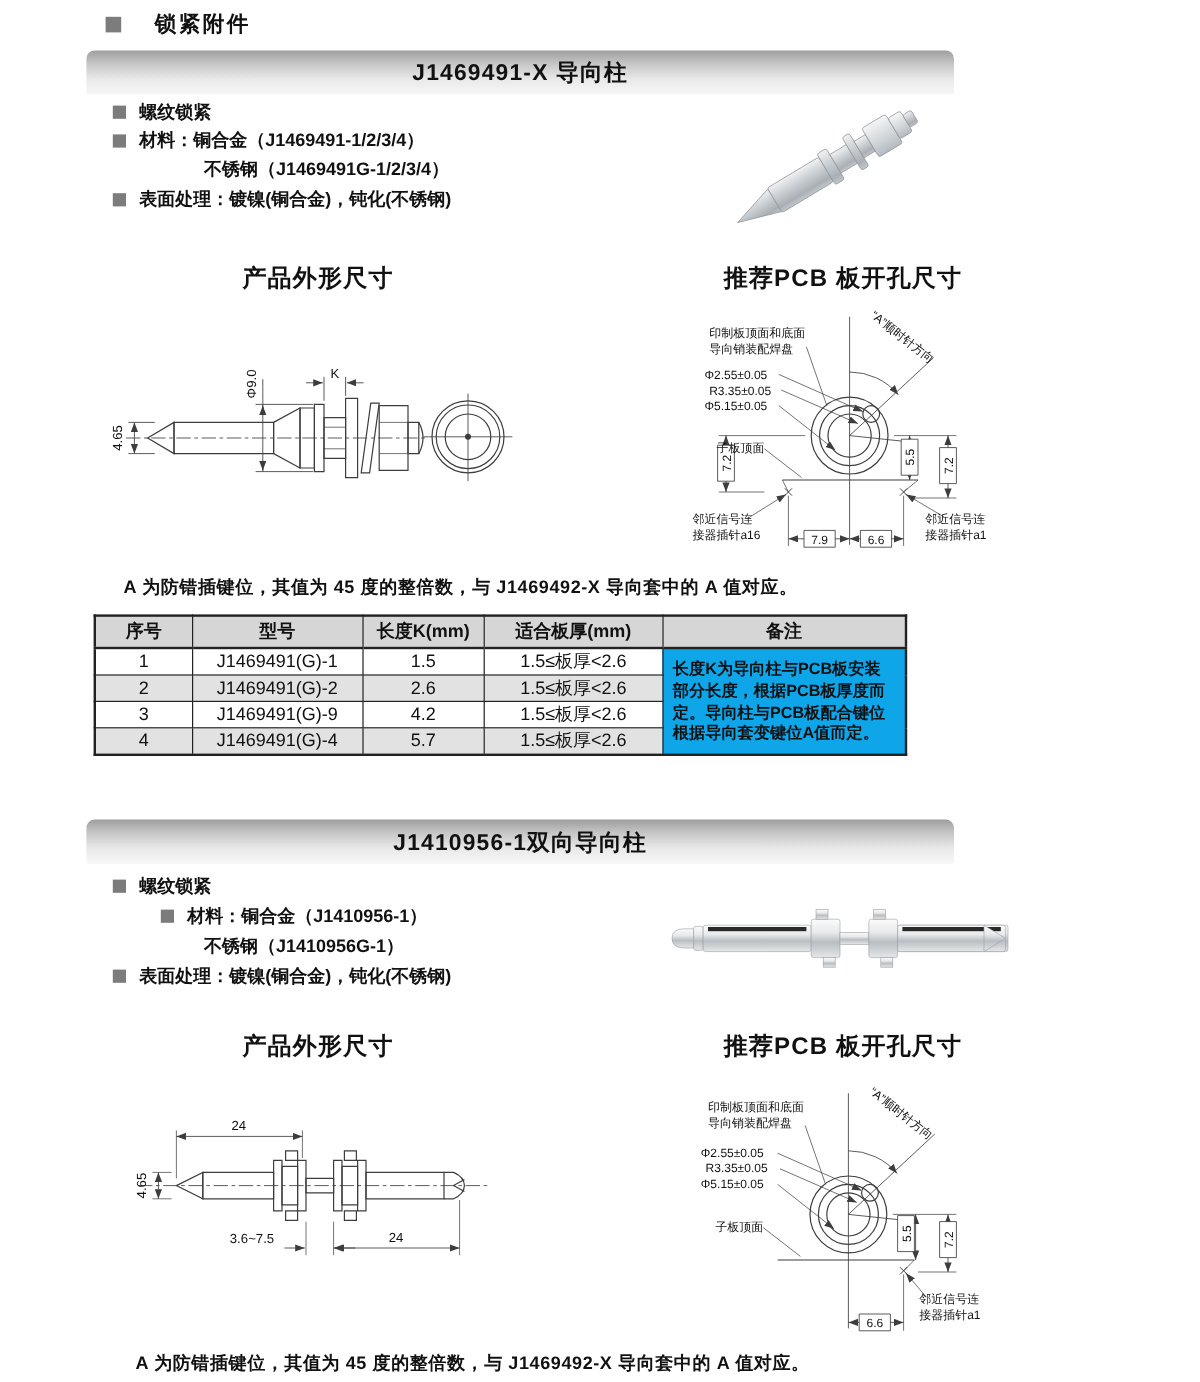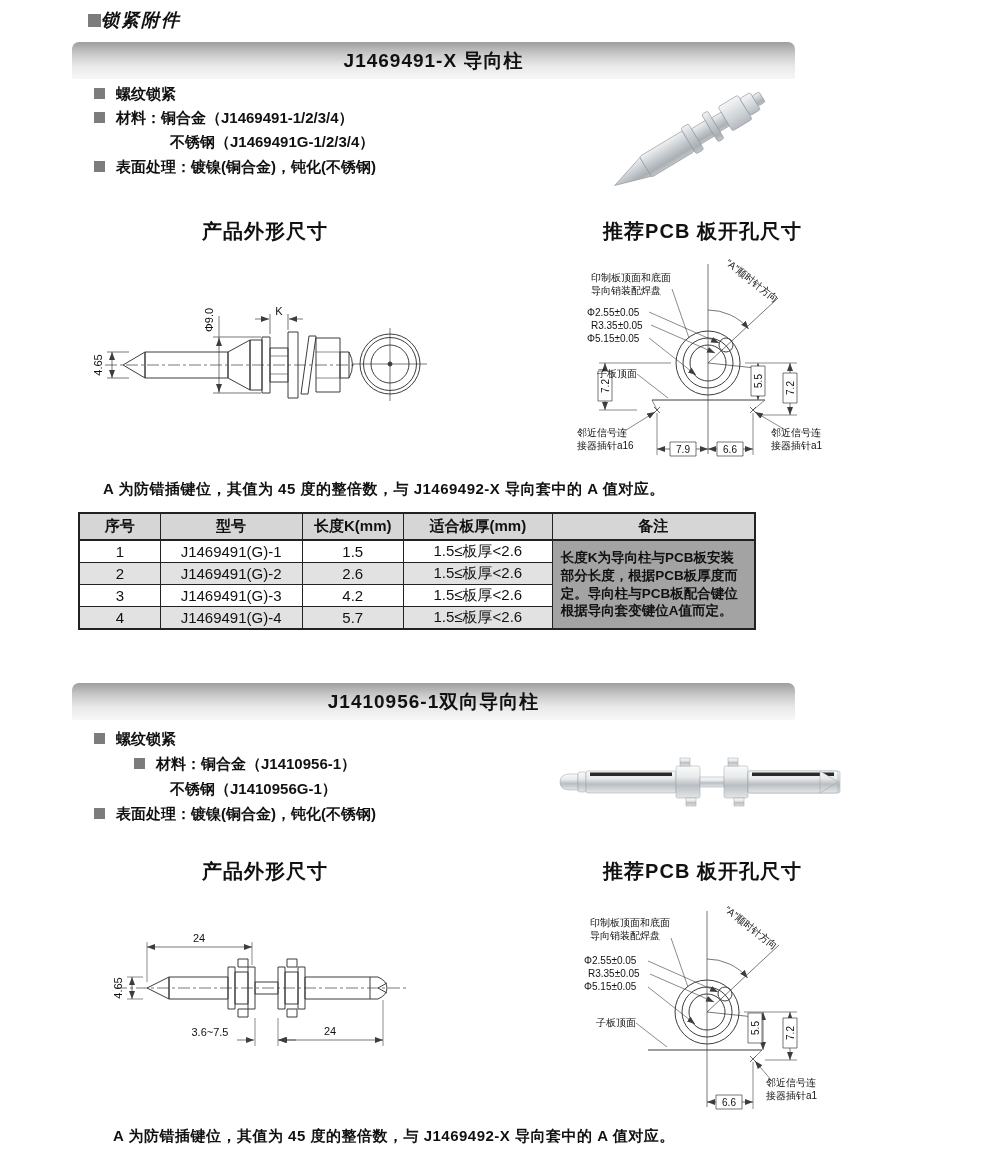--- a/index.html
+++ b/index.html
@@ -1,36 +1,36 @@
 <!DOCTYPE html>
 <html><head>
 <meta charset="utf-8">
 <style>
   html,body{margin:0;padding:0;background:#ffffff;}
   .page{position:relative;width:1000px;height:1152px;background:#ffffff;overflow:hidden;
         font-family:"Liberation Sans","DejaVu Sans",sans-serif;color:#111;}
-  .dochead{position:absolute;left:88px;top:8px;display:flex;align-items:center;gap:0;font-style:italic;}
+  .dochead{position:absolute;left:88px;top:8px;display:flex;align-items:center;gap:28px;}
   .dochead .sq{width:13px;height:13px;background:#7c7c7c;}
   .dochead .t{font-size:18px;font-weight:700;letter-spacing:2px;}
   .titlebar{position:absolute;left:72px;width:723px;height:37px;
         background:linear-gradient(180deg,#9e9e9e 0%,#c6c6c6 30%,#e9e9e9 65%,#f7f7f7 100%);
         border-radius:7px 7px 2px 2px;display:flex;align-items:center;justify-content:center;
         font-size:19px;font-weight:700;letter-spacing:1px;}
   .brow{position:absolute;display:flex;align-items:flex-start;gap:11px;font-size:15px;font-weight:700;line-height:1.1;}
   .brow .sq{width:11px;height:11px;background:#7c7c7c;flex:0 0 auto;margin-top:2px;}
   .bline{position:absolute;font-size:15px;font-weight:700;line-height:1.1;}
   .h2{position:absolute;font-size:20px;font-weight:700;text-align:center;letter-spacing:1px;}
   .note{position:absolute;font-size:15px;font-weight:700;letter-spacing:0.5px;}
   table.spec{position:absolute;left:78px;top:512px;width:678px;border-collapse:collapse;
         font-size:15px;text-align:center;border:2px solid #222;table-layout:fixed;}
   table.spec th,table.spec td{border:1px solid #222;padding:0 4px;}
   table.spec th{background:#d6d6d6;height:25px;font-weight:700;border-bottom:2px solid #222;}
   table.spec td{height:21px;background:#fff;}
   table.spec tr.alt td{background:#e2e2e2;}
-  table.spec td.remark{background:#a3a3a3;text-align:left;font-size:13.5px;font-weight:700;
+  table.spec td.remark{background:#0ea5e9;text-align:left;font-size:13.5px;font-weight:700;
         line-height:1.3;padding:2px 8px;vertical-align:middle;}
   svg{position:absolute;overflow:visible;}
   svg text{font-family:"Liberation Sans","DejaVu Sans",sans-serif;}
   .draw line,.draw path,.draw rect,.draw circle,.draw polygon,.draw polyline{vector-effect:non-scaling-stroke;}
 </style>
 </head>
 <body>
 
 <div class="page">
 
@@ -236,21 +236,21 @@
         <td class="remark" rowspan="4">长度K为导向柱与PCB板安装部分长度，根据PCB板厚度而定。导向柱与PCB板配合键位根据导向套变键位A值而定。</td>
       </tr>
       <tr class="alt">
         <td>2</td>
         <td>J1469491(G)-2</td>
         <td>2.6</td>
         <td>1.5≤板厚&lt;2.6</td>
       </tr>
       <tr>
         <td>3</td>
-        <td>J1469491(G)-3</td>
+        <td>J1469491(G)-9</td>
         <td>4.2</td>
         <td>1.5≤板厚&lt;2.6</td>
       </tr>
       <tr class="alt">
         <td>4</td>
         <td>J1469491(G)-4</td>
         <td>5.7</td>
         <td>1.5≤板厚&lt;2.6</td>
       </tr>
     </tbody>

